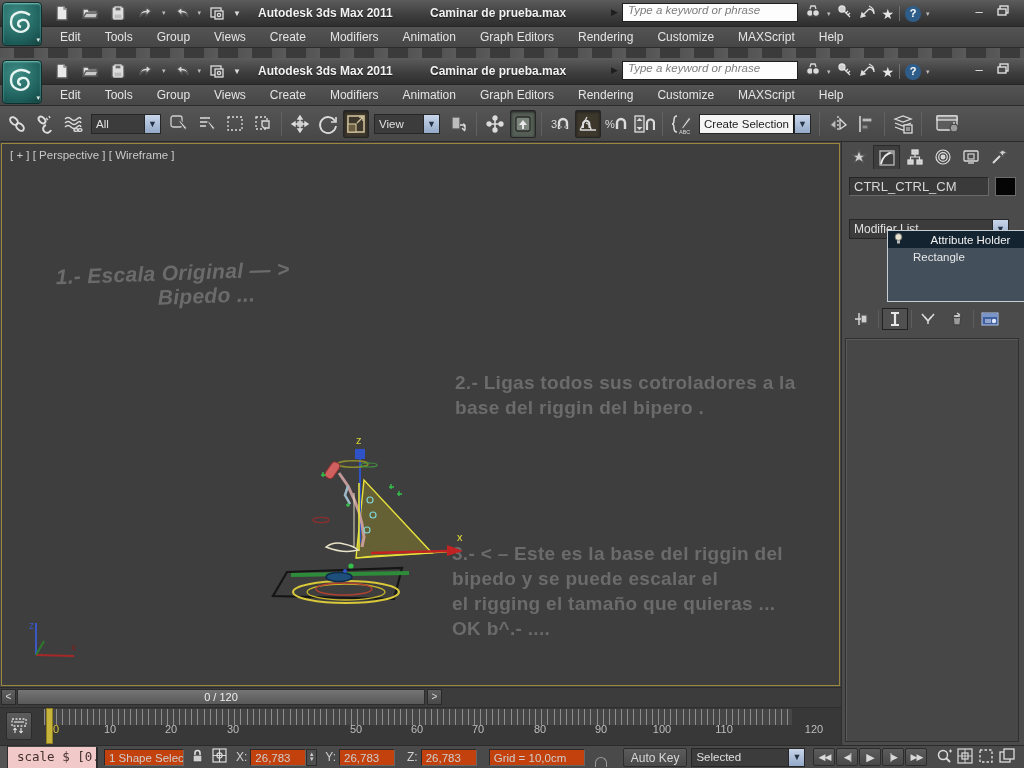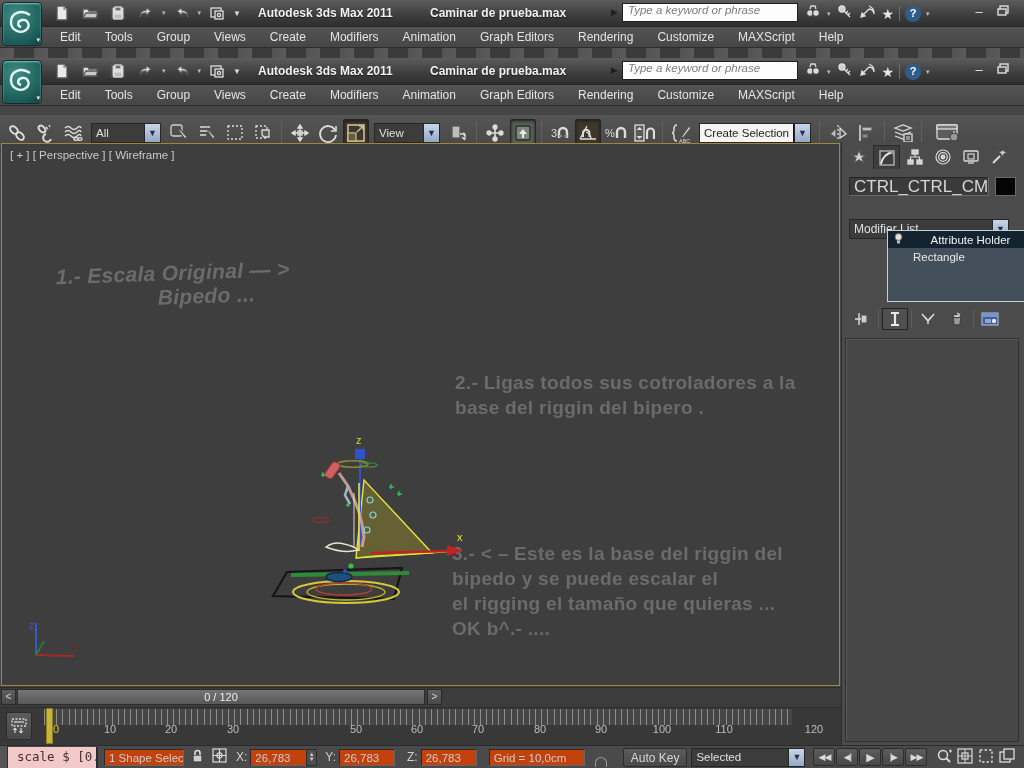--- a/index.html
+++ b/index.html
@@ -16,21 +16,21 @@
   .qicon { display:inline-flex; align-items:center; justify-content:center; width:24px; height:22px; }
   .title-text { color:#f2f2f2; font-weight:bold; font-size:12px; text-shadow:0 1px 1px #1a1a1a; white-space:nowrap; }
   .searchbox { background:#fdfdfd; border:1px solid #1f1f1f; height:19px; width:176px;
     font-style:italic; color:#7d7d7d; font-size:11.5px; padding:0 5px; font-family:"Liberation Sans",sans-serif; }
   .winbtn { color:#e8e8e8; font-size:13px; width:22px; height:16px; text-align:center; line-height:15px; }
   .logo { left:2px; top:2px; width:40px; height:44px; border-radius:4px;
     background:radial-gradient(circle at 35% 30%, #3e8d86, #1d5d59 70%, #123f3c);
     border:1px solid #0f2f2d; box-shadow:inset 0 1px 2px #7fc6bd; z-index:5; }
   .toolbar { left:0; width:1024px; height:36px;
     background:linear-gradient(#555555,#474747); border-bottom:1px solid #2a2a2a;
-    display:flex; align-items:center; gap:2px; padding:0 4px;margin-top:9px; }
+    display:flex; align-items:center; gap:2px; padding:0 4px; }
   .tbtn { width:26px; height:28px; display:flex; align-items:center; justify-content:center; border-radius:2px; }
   .tbtn.active { background:#3d372c; border:1px solid #262626; box-shadow:inset 0 1px 3px #1c1c1c; }
   .tsep { width:1px; height:24px; background:#2f2f2f; border-right:1px solid #616161; margin:0 3px; }
   .ic { stroke:#dcdcdc; fill:none; stroke-width:1.3; }
   .combo { height:20px; background:#3c3c3c; border:1px solid #262626; display:flex; align-items:center; }
   .combo .cval { flex:1; color:#e0e0e0; font-size:11.5px; padding:0 4px; white-space:nowrap; overflow:hidden; }
   .combo .carw { width:16px; height:100%; background:linear-gradient(#c9d6ea,#93a9c8);
     color:#253246; font-size:9px; display:flex; align-items:center; justify-content:center; border-left:1px solid #262626; }
   .combo.lightfield .cval { background:#f4f4f4; color:#1c1c1c; height:100%; line-height:18px; border-right:1px solid #111; }
   
@@ -544,21 +544,21 @@
           <path d="M6 15 h6" stroke-width="1.3"></path>
         </svg>
       </span>
     <span class="cptab">
         <svg class="ic" width="18" height="18" viewBox="0 0 18 18">
           <path d="M3 15 L10 8" stroke-width="2"></path>
           <path d="M9 4 l4 -2 4 3 -3 1 -1 3 z" fill="#cfcfcf" stroke="#555"></path>
         </svg>
       </span>
   </div>
-  <div class="abs sunken" style="left:849px;top:177px;width:140px;height:19px;font-size:17px;line-height:17px;padding:0 4px;">CTRL_CTRL_CM</div>
+  <div class="abs sunken" style="left:849px;top:177px;width:140px;height:19px;font-size:13px;line-height:17px;padding:0 4px;">CTRL_CTRL_CM</div>
   <div class="abs" style="left:995px;top:177px;width:21px;height:19px;background:#050505;border:1px solid #6a6a6a;"></div>
   <div class="abs combo" style="left:849px;top:204px;width:160px;margin-top:15px;">
     <span class="cval" style="font-size:12px;">Modifier List</span>
     <span class="carw">▼</span>
   </div>
   <div class="abs stackbox" style="left:849px;top:230px;width:166px;height:72px;margin-left:38px;">
     <div class="stackrow sel">
       <span style="margin:0 6px;"><svg width="9" height="12" viewBox="0 0 9 12">
             <circle cx="4.5" cy="4" r="3.4" fill="#e8e4d0" stroke="#777"></circle>
             <rect x="3" y="7.5" width="3" height="3" fill="#bbb"></rect>

